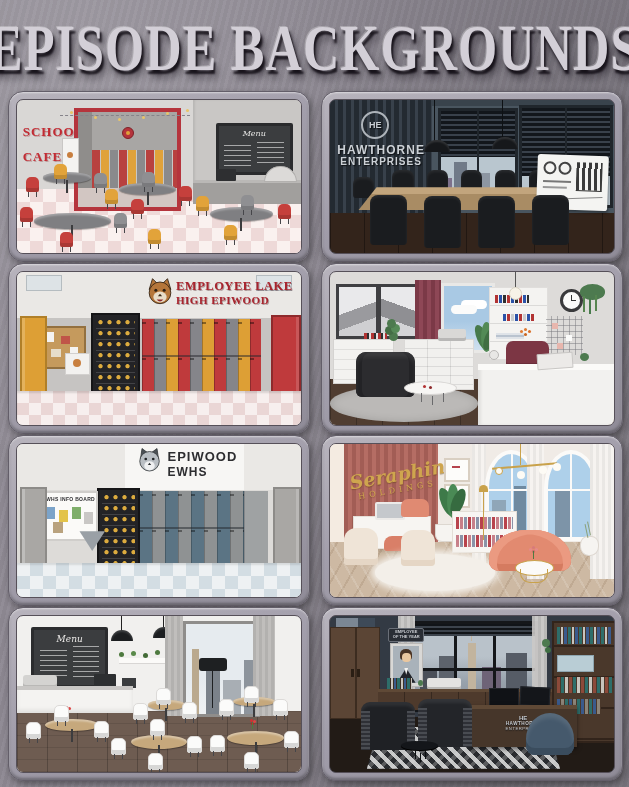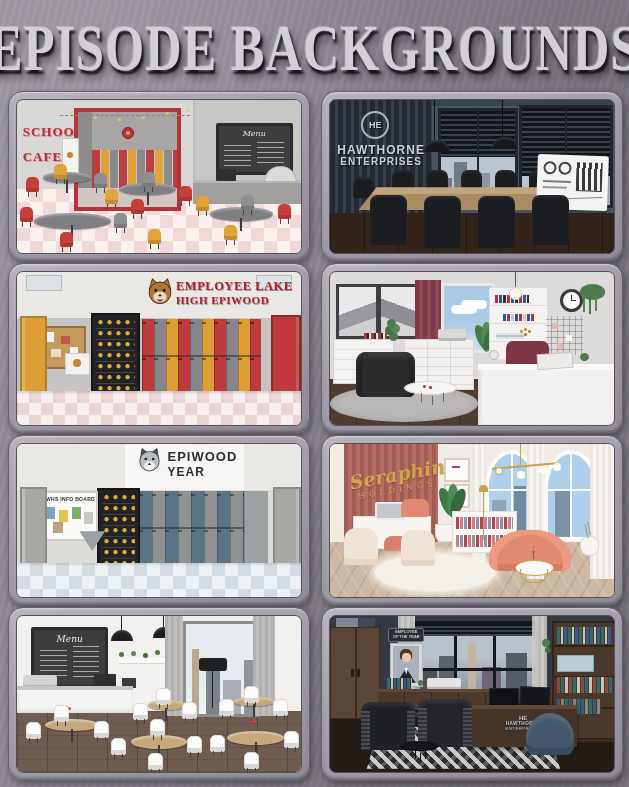--- a/index.html
+++ b/index.html
@@ -256,21 +256,21 @@
         <polygon points="6,16 8,2 16,8" fill="#4c5156" stroke="#2a2d30" stroke-width="1"></polygon>
         <polygon points="30,16 28,2 20,8" fill="#4c5156" stroke="#2a2d30" stroke-width="1"></polygon>
         <circle cx="18" cy="19" r="13" fill="#b9bec3" stroke="#2a2d30" stroke-width="1"></circle>
         <ellipse cx="18" cy="25" rx="7" ry="6" fill="#f0f1f2"></ellipse>
         <circle cx="13" cy="16" r="1.8" fill="#202326"></circle>
           <circle cx="23" cy="16" r="1.8" fill="#202326"></circle>
         <polygon points="18,21 15.8,24 20.2,24" fill="#2a2d30"></polygon>
       </svg>
       <div class="p txt" style="left:53%;top:4%;font-weight:700;color:#2d2d30;letter-spacing:1px;">
         <div style="font-size:13px;">EPIWOOD</div>
-        <div style="font-size:12px;margin-top:2px;">YEAR</div>
+        <div style="font-size:12px;margin-top:2px;">EWHS</div>
       </div>
       <div class="p" style="left:43%;top:31%;width:37%;height:47%;background:repeating-linear-gradient(90deg,#5b7484 0 13px,#8f9293 13px 26px);">
         <div class="p" style="left:0;top:0;width:100%;height:100%;background:repeating-linear-gradient(90deg,rgba(0,0,0,.22) 0 1px,transparent 1px 13px);"></div>
         <div class="p" style="left:0;top:49%;width:100%;height:2px;background:rgba(35,40,45,.5);"></div>
         <div class="p" style="left:0;top:4%;width:100%;height:2px;background:repeating-linear-gradient(90deg,rgba(0,0,0,.38) 0 4px,transparent 4px 13px);"></div>
         <div class="p" style="left:0;top:54%;width:100%;height:2px;background:repeating-linear-gradient(90deg,rgba(0,0,0,.38) 0 4px,transparent 4px 13px);"></div>
       </div>
       <div class="p" style="left:80%;top:31%;width:8%;height:47%;background:#9fa2a3;border-left:1px solid #84878a;"></div>
       <div class="p" style="left:28%;top:29%;width:14%;height:51%;background:#232326;border:2px solid #151517;">
         <div class="gold-trophies"></div>

